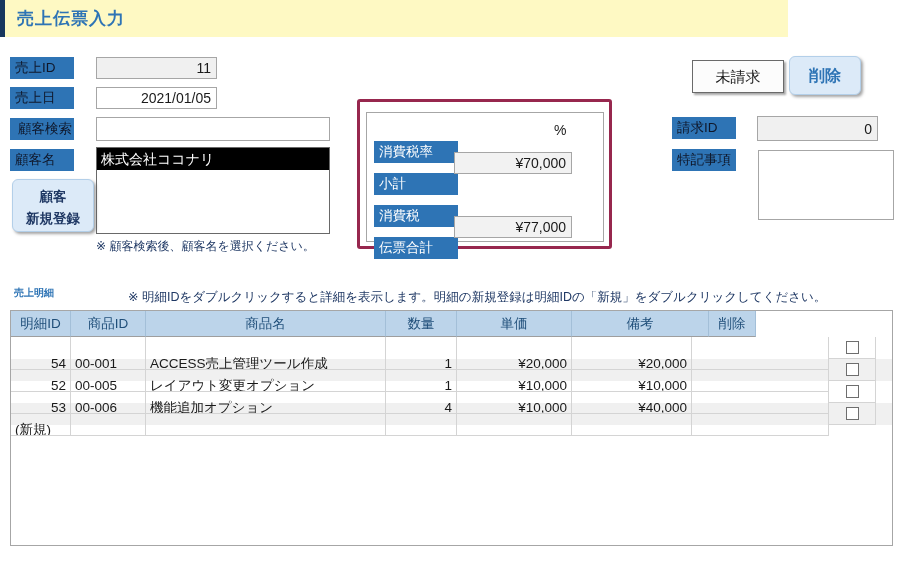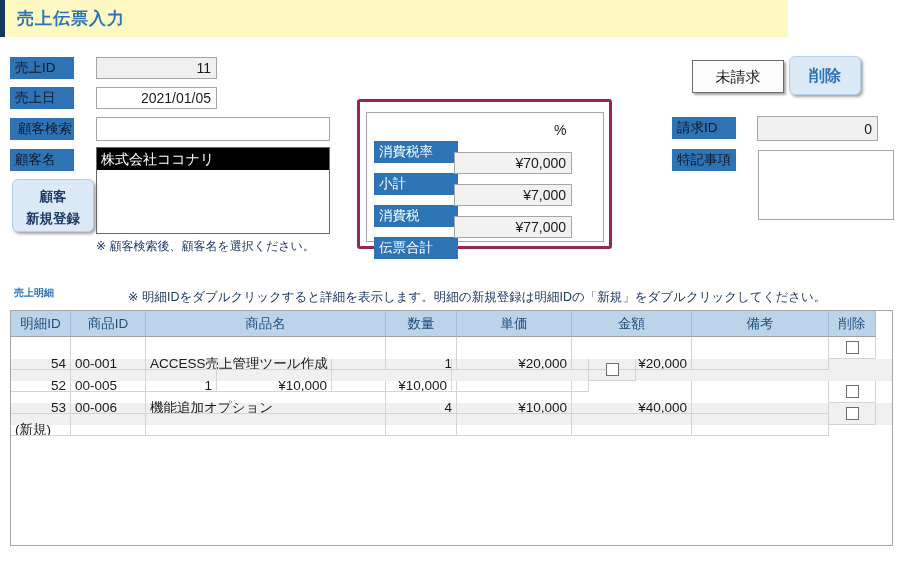--- a/index.html
+++ b/index.html
@@ -111,21 +111,20 @@
 
   <div class="taxbox">
     <div class="taxinner">
       <div class="taxrow-lbl" style="top:7px;">消費税率</div>
       <div class="pct" style="top:9px;">%</div>
 
       <div class="taxrow-lbl" style="top:39px;">小計</div>
       <input class="taxrow-inp" style="top: 39px; width: 118px;" readonly="" value="¥70,000">
 
       <div class="taxrow-lbl" style="top:71px;">消費税</div>
-      <input class="taxrow-inp" style="top: 71px; width: 118px;" readonly="" value="¥7,000">
 
       <div class="taxrow-lbl" style="top:103px;">伝票合計</div>
       <input class="taxrow-inp" style="top: 103px; width: 118px;" readonly="" value="¥77,000">
     </div>
   </div>
 
   <button class="btn-plain">未請求</button>
   <button class="bluebtn btn-delete">削除</button>
 
   <div class="lbl" style="left:672px; top:117px;">請求ID</div>
@@ -138,21 +137,20 @@
   <div class="dnote">※ 明細IDをダブルクリックすると詳細を表示します。明細の新規登録は明細IDの「新規」をダブルクリックしてください。</div>
 
   <div class="subform">
 
     <div class="tr head">
       <div class="th c0">明細ID</div>
       <div class="th c1">商品ID</div>
       <div class="th c2">商品名</div>
       <div class="th c3">数量</div>
       <div class="th c4">単価</div>
-      <div class="th c5">金額</div>
       <div class="th c6">備考</div>
       <div class="th c7">削除</div>
       <div class="cfill"></div>
     </div>
 
     <div class="tr data">
       <div class="td c0 r">54</div>
       <div class="td c1">00-001</div>
       <div class="td c2">ACCESS売上管理ツール作成</div>
       <div class="td c3 r">1</div>
@@ -161,20 +159,21 @@
       <div class="td c6"></div>
       <div class="td c7 ck">
           <input type="checkbox" class="cbox" style="">
         </div>
       <div class="cfill"></div>
     </div>
 
     <div class="tr data alt">
       <div class="td c0 r">52</div>
       <div class="td c1">00-005</div>
+      <div class="td c2">レイアウト変更オプション</div>
       <div class="td c3 r">1</div>
       <div class="td c4 r">¥10,000</div>
       <div class="td c5 r">¥10,000</div>
       <div class="td c6"></div>
       <div class="td c7 ck">
           <input type="checkbox" class="cbox" style="">
         </div>
       <div class="cfill"></div>
     </div>
 

